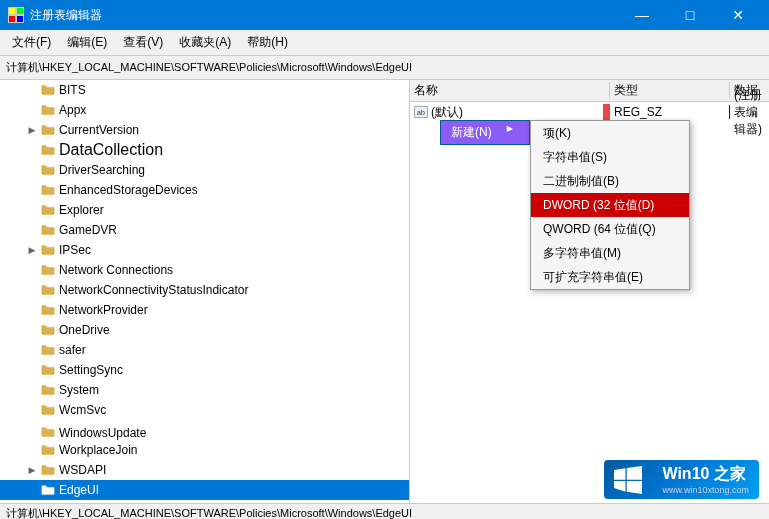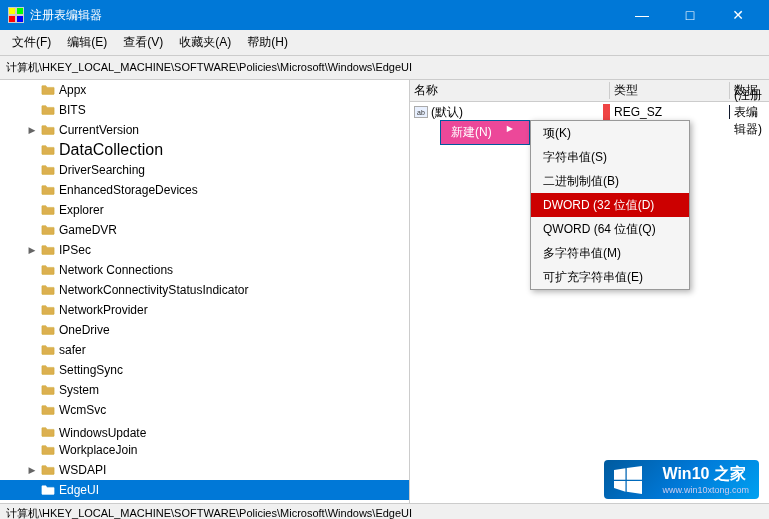--- a/index.html
+++ b/index.html
@@ -279,30 +279,30 @@
 
   <div class="tree-pane" id="treePane">
 
   <div class="tree-item" style="padding-left: 24px;">
         <span class="tree-toggle empty" style="font-size: 9px; color: rgb(102, 102, 102);">▶</span>
         <span class="folder-icon">
           <svg viewBox="0 0 16 16" width="14" height="14" fill="none" xmlns="http://www.w3.org/2000/svg">
   <path d="M1 3.5C1 3.22 1.22 3 1.5 3H5.5L7 5H14.5C14.78 5 15 5.22 15 5.5V12.5C15 12.78 14.78 13 14.5 13H1.5C1.22 13 1 12.78 1 12.5V3.5Z" fill="#DCB050" stroke="#c9a020" stroke-width="0.5"></path>
 </svg>
         </span>
+        <span style="font-size: 12px;">BITS</span>
+      </div>
+      <div class="tree-item" style="padding-left: 24px;">
+        <span class="tree-toggle empty" style="font-size: 9px; color: rgb(102, 102, 102);">▶</span>
+        <span class="folder-icon">
+          <svg viewBox="0 0 16 16" width="14" height="14" fill="none" xmlns="http://www.w3.org/2000/svg">
+  <path d="M1 3.5C1 3.22 1.22 3 1.5 3H5.5L7 5H14.5C14.78 5 15 5.22 15 5.5V12.5C15 12.78 14.78 13 14.5 13H1.5C1.22 13 1 12.78 1 12.5V3.5Z" fill="#DCB050" stroke="#c9a020" stroke-width="0.5"></path>
+</svg>
+        </span>
         <span style="font-size: 12px;">Appx</span>
-      </div>
-      <div class="tree-item" style="padding-left: 24px;">
-        <span class="tree-toggle empty" style="font-size: 9px; color: rgb(102, 102, 102);">▶</span>
-        <span class="folder-icon">
-          <svg viewBox="0 0 16 16" width="14" height="14" fill="none" xmlns="http://www.w3.org/2000/svg">
-  <path d="M1 3.5C1 3.22 1.22 3 1.5 3H5.5L7 5H14.5C14.78 5 15 5.22 15 5.5V12.5C15 12.78 14.78 13 14.5 13H1.5C1.22 13 1 12.78 1 12.5V3.5Z" fill="#DCB050" stroke="#c9a020" stroke-width="0.5"></path>
-</svg>
-        </span>
-        <span style="font-size: 12px;">BITS</span>
       </div>
       <div class="tree-item" style="padding-left: 24px;">
         <span class="tree-toggle" style="font-size: 9px; color: rgb(102, 102, 102);">▶</span>
         <span class="folder-icon">
           <svg viewBox="0 0 16 16" width="14" height="14" fill="none" xmlns="http://www.w3.org/2000/svg">
   <path d="M1 3.5C1 3.22 1.22 3 1.5 3H5.5L7 5H14.5C14.78 5 15 5.22 15 5.5V12.5C15 12.78 14.78 13 14.5 13H1.5C1.22 13 1 12.78 1 12.5V3.5Z" fill="#DCB050" stroke="#c9a020" stroke-width="0.5"></path>
 </svg>
         </span>
         <span style="font-size: 12px;">CurrentVersion</span>
       </div>
@@ -487,21 +487,21 @@
         <div class="reg-icon" style="font-size:7px; background:#e8f0ff;">ab</div>
         <span>(默认)</span>
       </div>
       <div class="table-cell-type">REG_SZ</div>
       <div class="table-cell-data">(注册表编辑器)</div>
     </div>
 
     <div class="context-menu-overlay">
       
       <div style="position:relative; display:inline-block;">
-        <div style="background:#ec4899; color:white; padding:3px 16px 3px 10px; font-size:12px; display:flex; gap:6px; min-width:90px; cursor:pointer; border:1px solid #005a9e;">
+        <div style="background:#8b5cf6; color:white; padding:3px 16px 3px 10px; font-size:12px; display:flex; gap:6px; min-width:90px; cursor:pointer; border:1px solid #005a9e;">
           <span>新建(N)</span>
           <span style="font-size:8px; margin-left:auto;">▶</span>
         </div>
         
         <div class="submenu" id="subMenu">
 
         <div class="ctx-item">项(K)</div>
             <div class="ctx-item">字符串值(S)</div>
             <div class="ctx-item">二进制制值(B)</div>
             <div class="ctx-item highlighted">DWORD (32 位值(D)</div>

